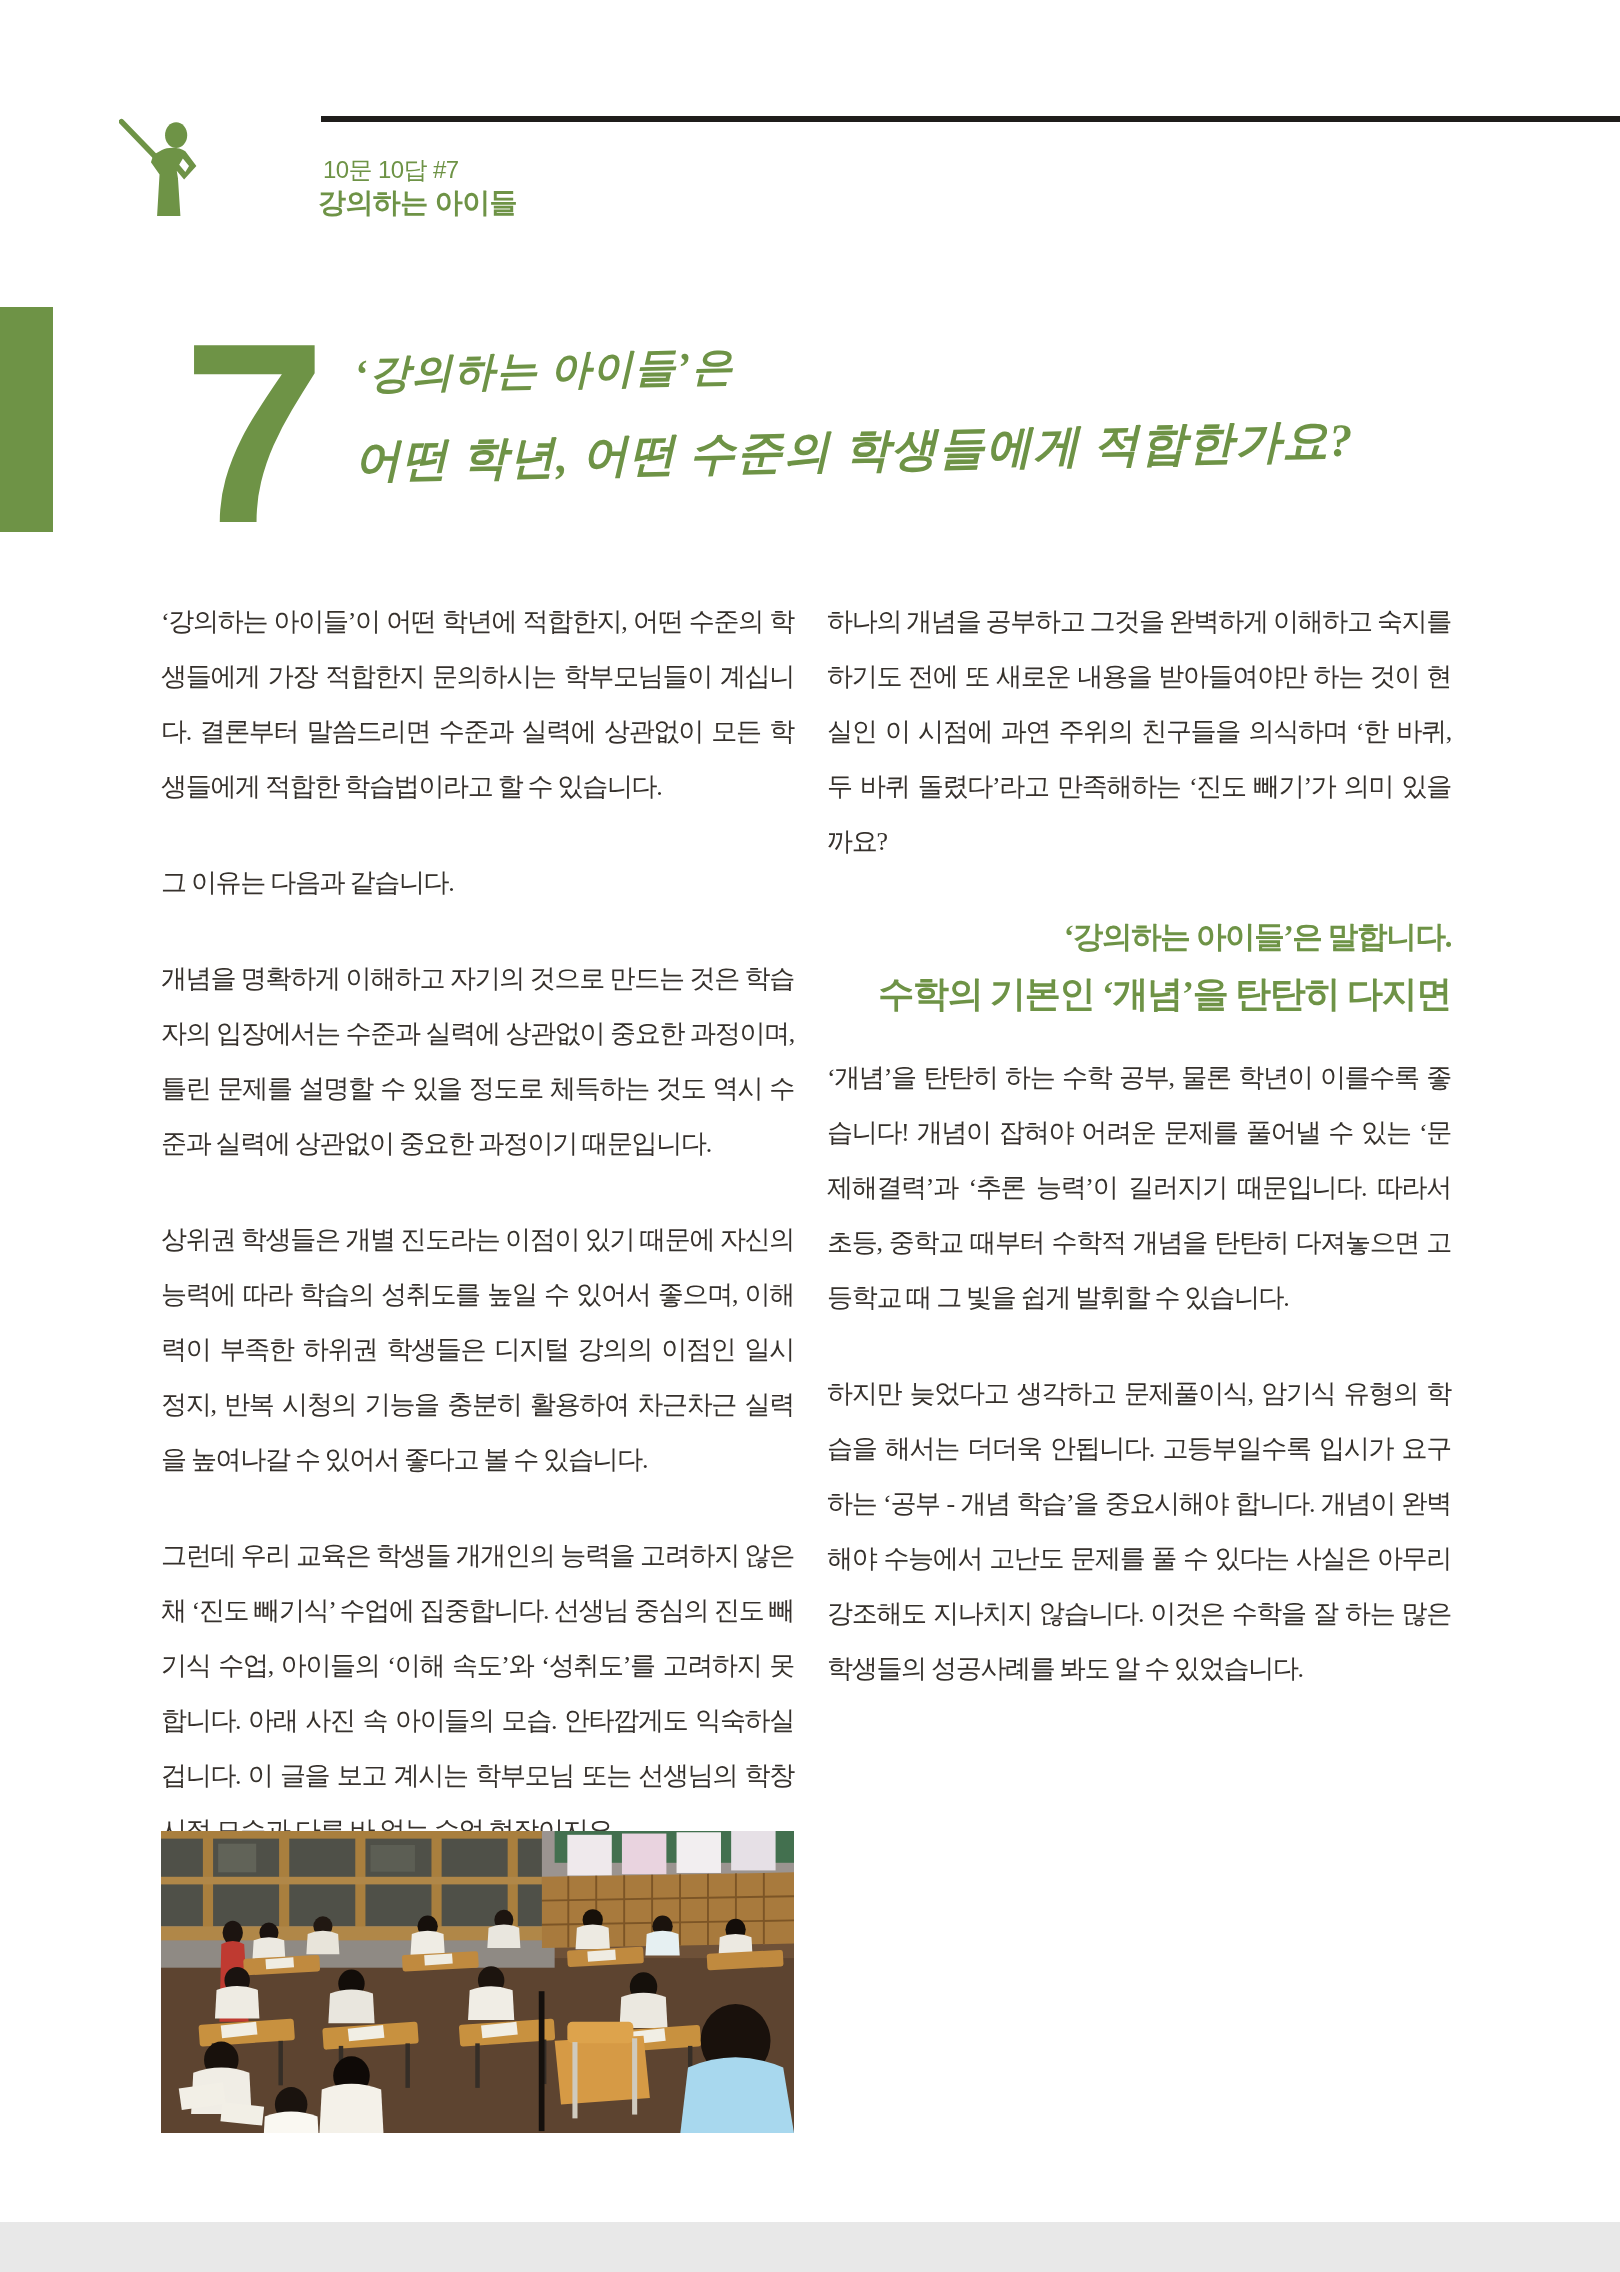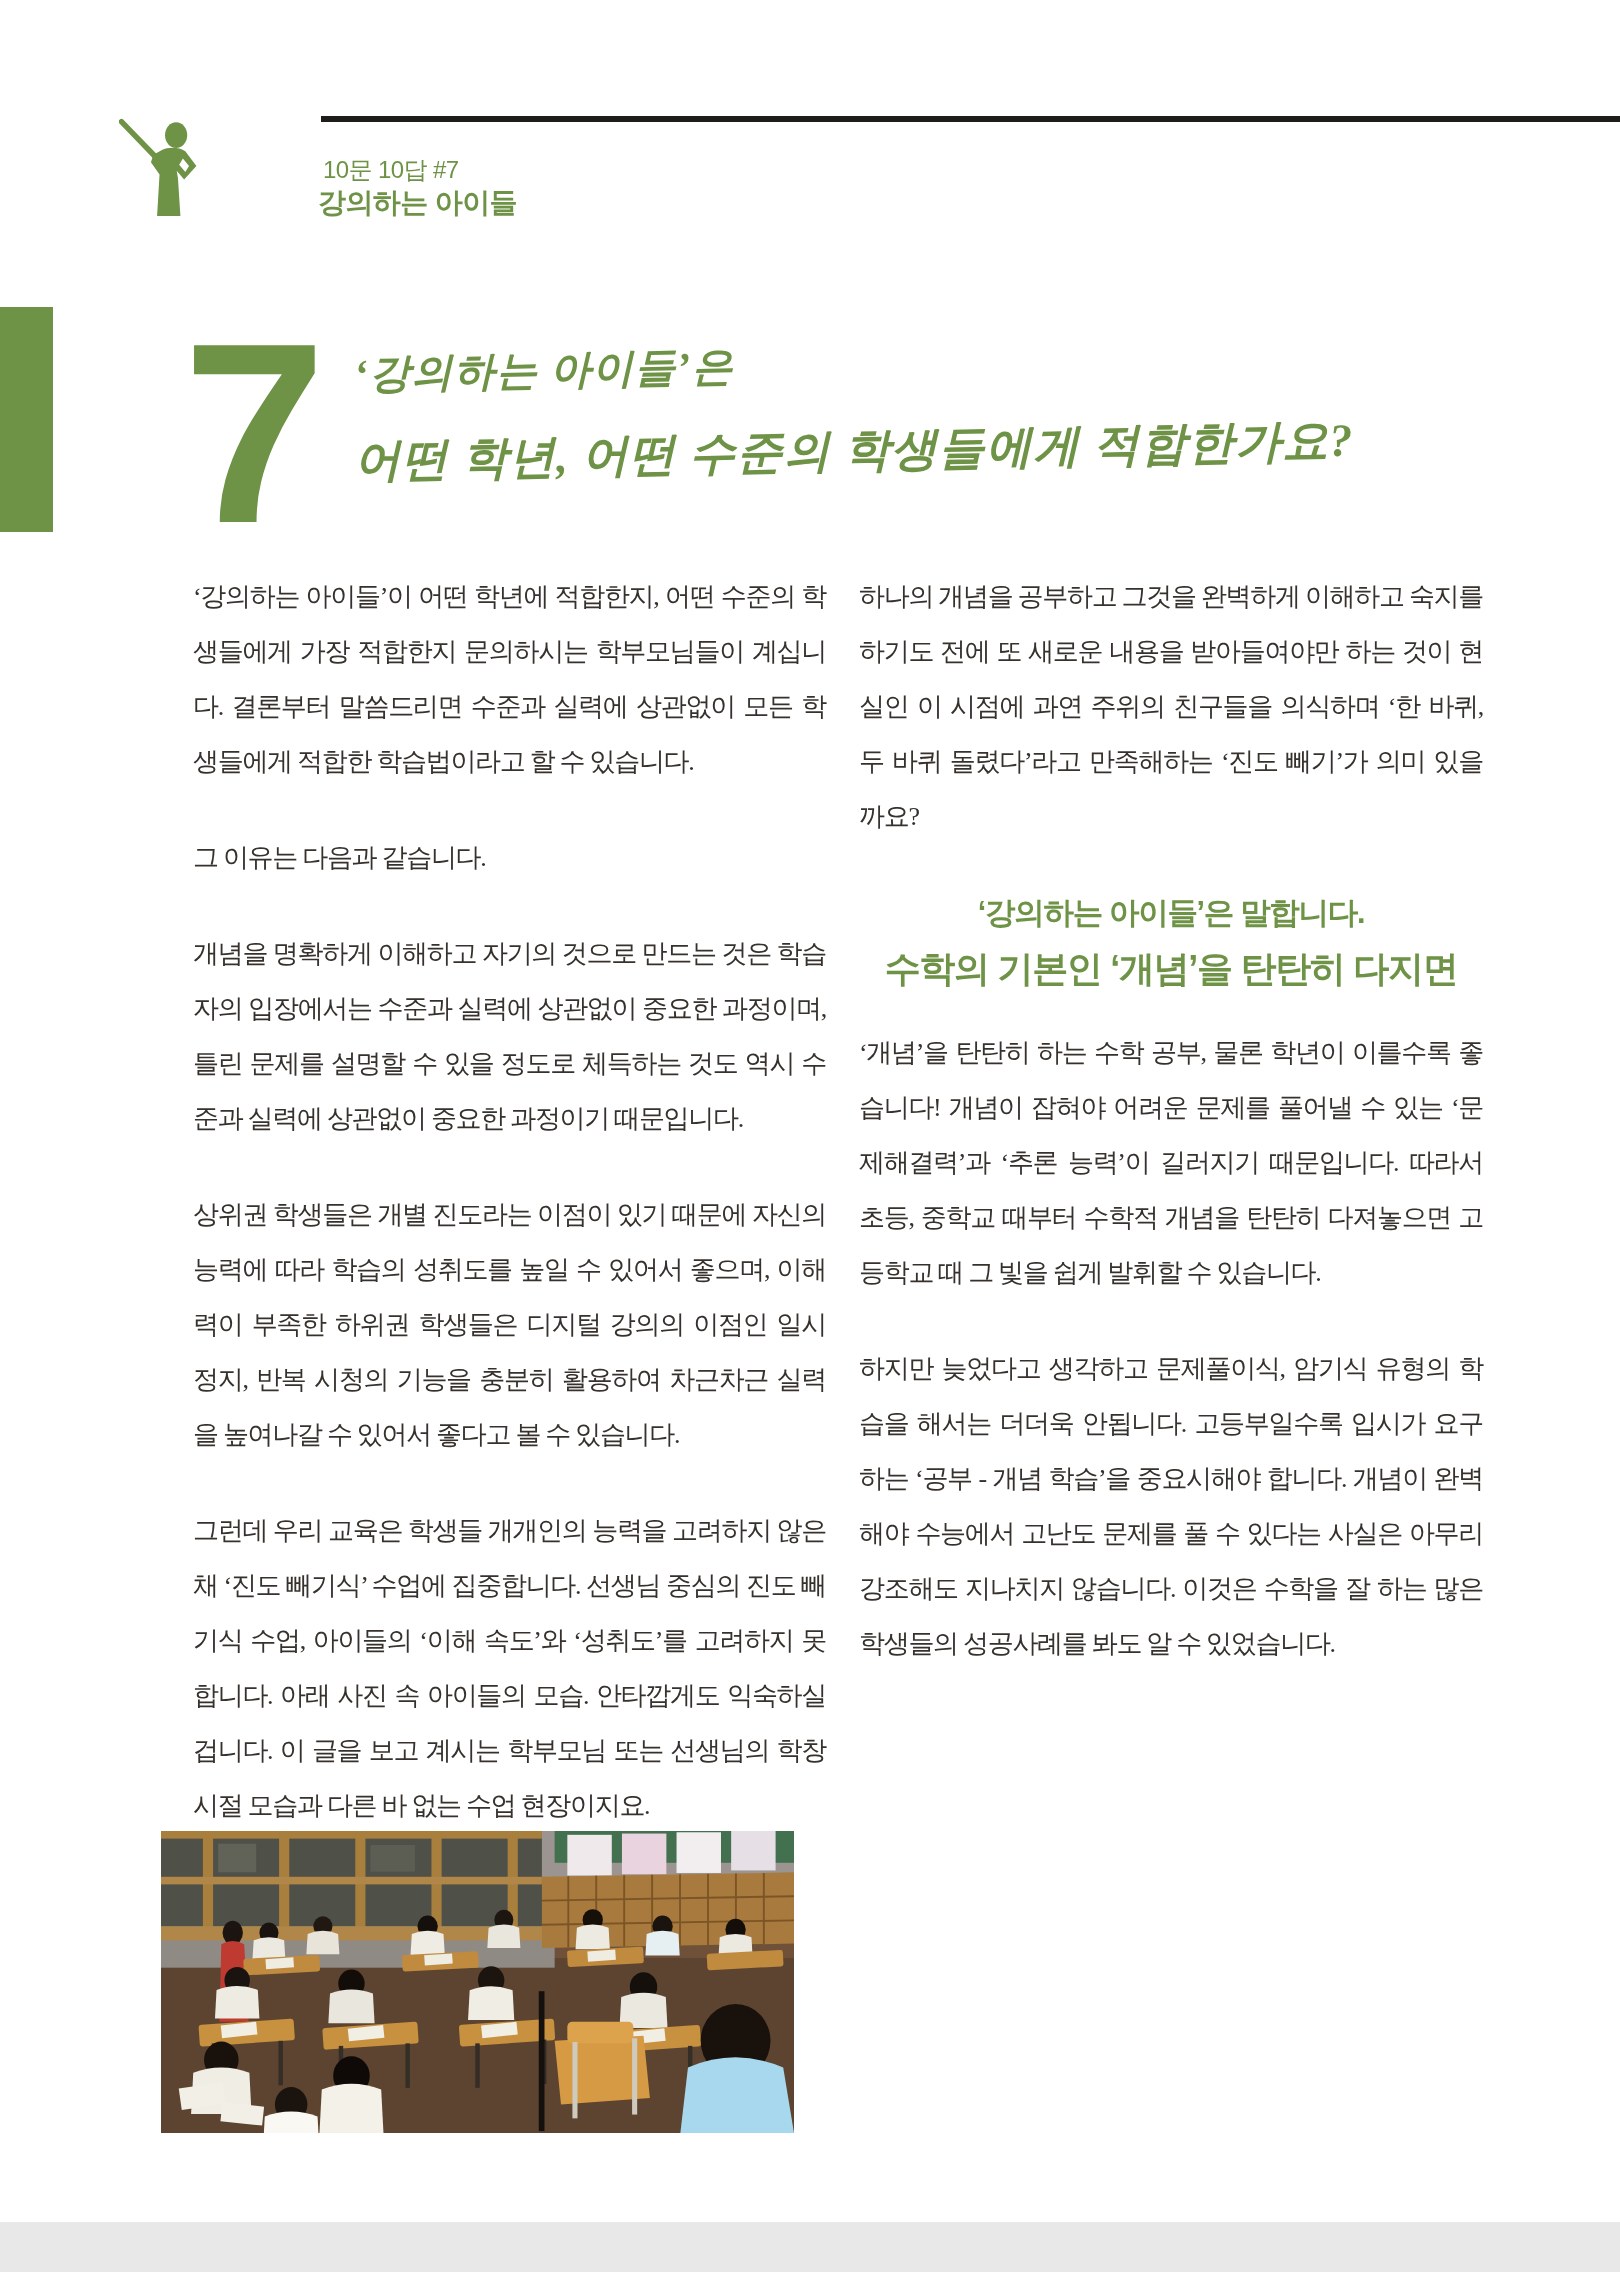--- a/index.html
+++ b/index.html
@@ -37,33 +37,33 @@
   }
   .q-hand{
     position:absolute;color:var(--accent);
     font-family:"Liberation Serif","DejaVu Serif",serif;
     font-style:italic;font-weight:bold;white-space:nowrap;
     transform:rotate(-1.2deg);letter-spacing:1.3px;
   }
   .q-hand-1{left:354px;top:343px;font-size:41px;}
   .q-hand-2{left:354px;top:420px;font-size:46px;}
   
-  .col{position:absolute;top:569px;color:var(--ink);margin-left:32px;}
+  .col{position:absolute;top:594px;color:var(--ink);}
   .col-left{left:161px;width:633px;}
   .col-right{left:827px;width:624px;}
   .col p{
     margin:0 0 41px 0;
     font-size:26px;line-height:55px;letter-spacing:-1.3px;
     text-align:justify;word-break:break-all;
   }
   
   .highlight{
     margin:28px 0 27px 0;
-    text-align:center;color:var(--accent);
-    font-family:Liberation Sans, sans-serif;
+    text-align:right;color:var(--accent);
+    font-family:Liberation Serif, serif;
     font-weight:bold;letter-spacing:-1.3px;
   }
   .highlight .hl-1{font-size:30.5px;line-height:55px;}
   .highlight .hl-2{font-size:36px;line-height:58px;}
   .highlight .hl-3{font-size:36px;line-height:58px;}
   
   .photo{
     position:absolute;left:161px;top:1831px;width:633px;height:302px;
     overflow:hidden;background:#6e5138;
   }

